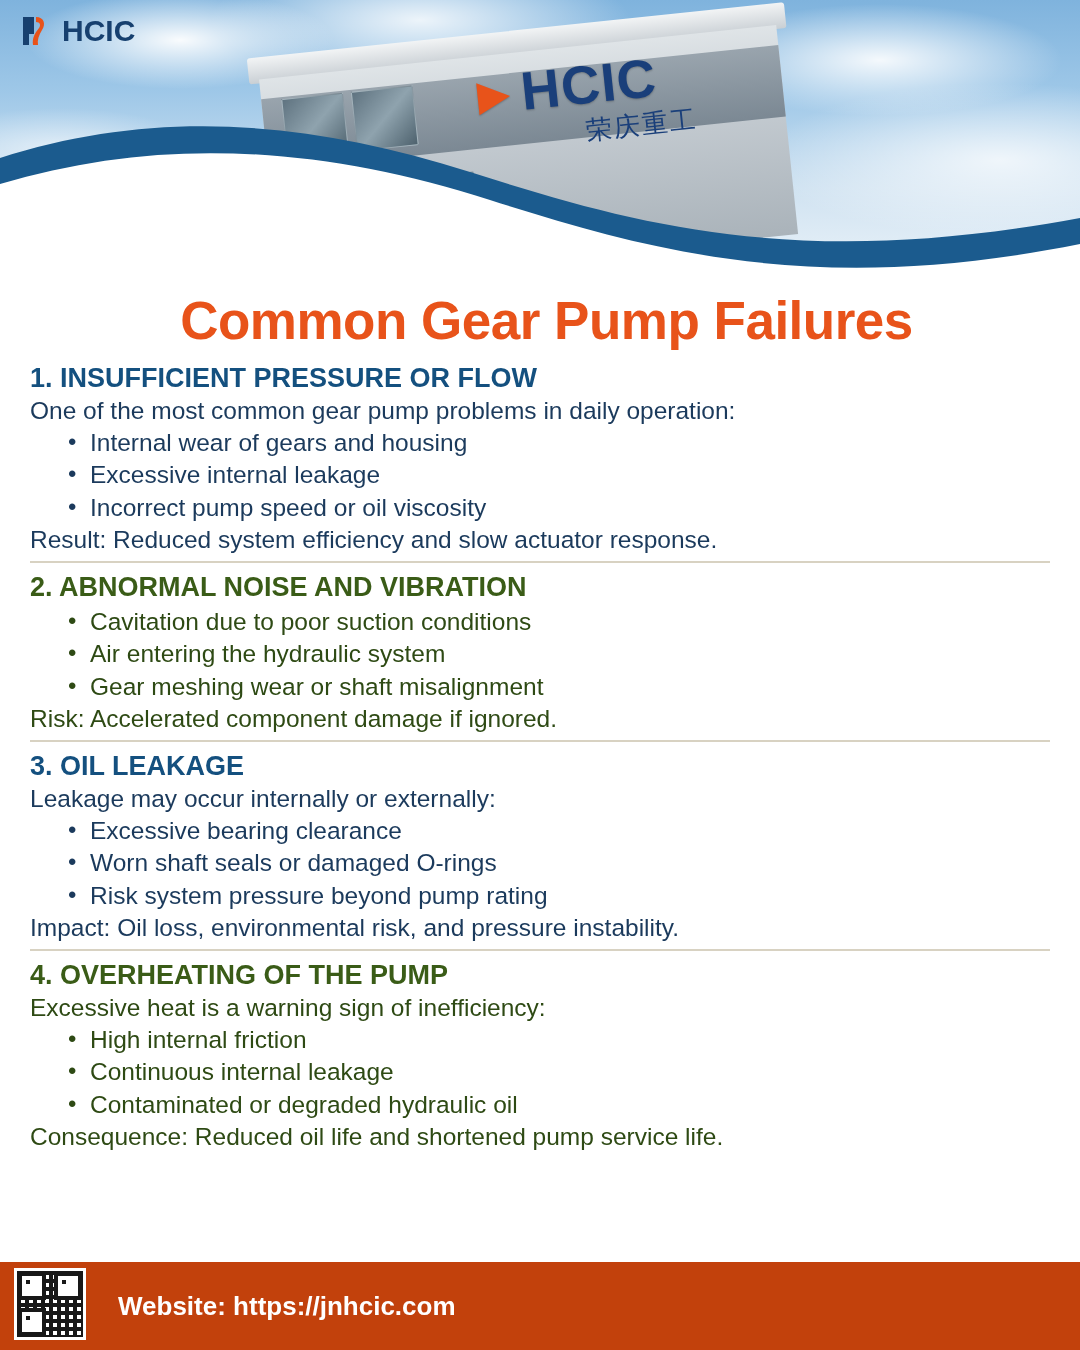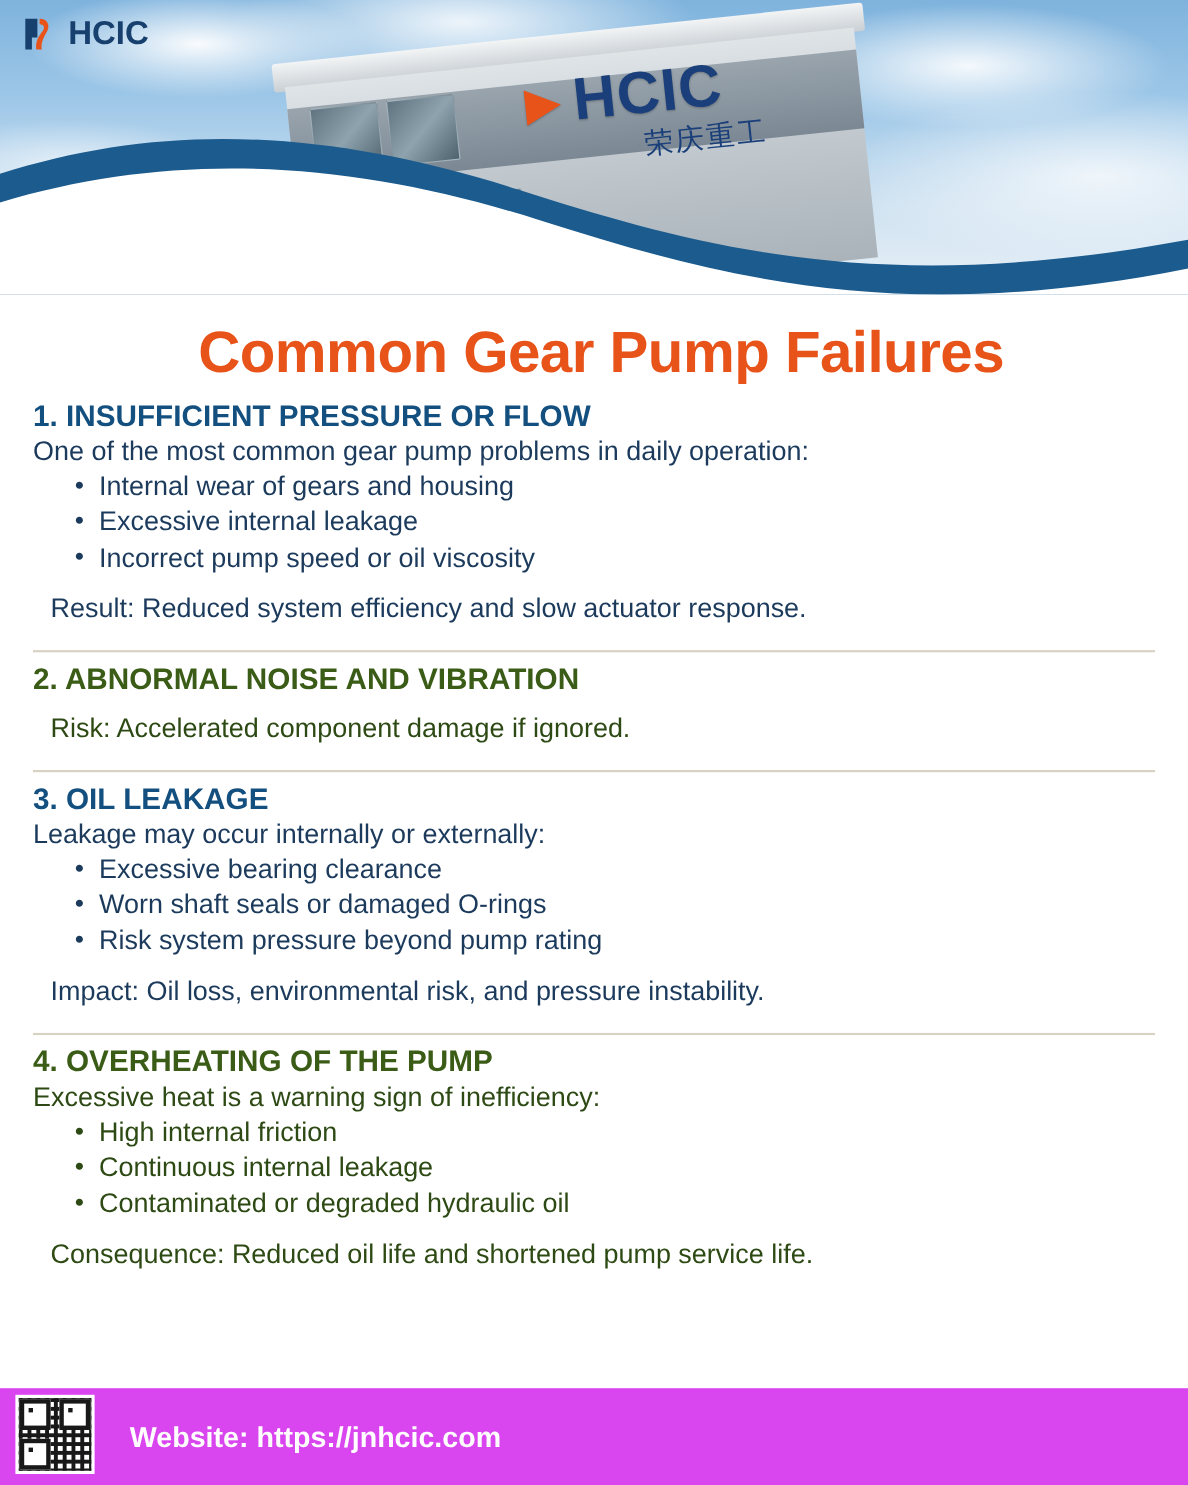--- a/index.html
+++ b/index.html
@@ -171,32 +171,32 @@
     content: "\2022";
     position: absolute;
     left: -22px;
     top: -1px;
     font-size: 24px;
   }
   .bullets.green li { color: #2e4a14; }
   .sec-foot {
     font-size: 24.5px;
     color: #1b3a5c;
-    margin: 16px;
+    margin: 0;
   }
   .sec-foot.green { color: #2e4a14; }
 
   
   .footer {
     position: absolute;
     left: 0;
     bottom: 0;
     width: 1080px;
     height: 88px;
-    background: #d946ef;
+    background: #c2410c;
     display: flex;
     align-items: center;
   }
   .qr {
     position: absolute;
     left: 14px;
     bottom: 10px;
     width: 72px;
     height: 72px;
     background: #ffffff;
@@ -281,20 +281,25 @@
     <ul class="bullets">
       <li>Internal wear of gears and housing</li>
       <li>Excessive internal leakage</li>
       <li>Incorrect pump speed or oil viscosity</li>
     </ul>
     <p class="sec-foot">Result: Reduced system efficiency and slow actuator response.</p>
   </div>
 
   <div class="section">
     <div class="sec-head green">2. ABNORMAL NOISE AND VIBRATION</div>
+    <ul class="bullets green">
+      <li>Cavitation due to poor suction conditions</li>
+      <li>Air entering the hydraulic system</li>
+      <li>Gear meshing wear or shaft misalignment</li>
+    </ul>
     <p class="sec-foot green">Risk: Accelerated component damage if ignored.</p>
   </div>
 
   <div class="section">
     <div class="sec-head blue">3. OIL LEAKAGE</div>
     <p class="sec-intro">Leakage may occur internally or externally:</p>
     <ul class="bullets">
       <li>Excessive bearing clearance</li>
       <li>Worn shaft seals or damaged O-rings</li>
       <li>Risk system pressure beyond pump rating</li>

